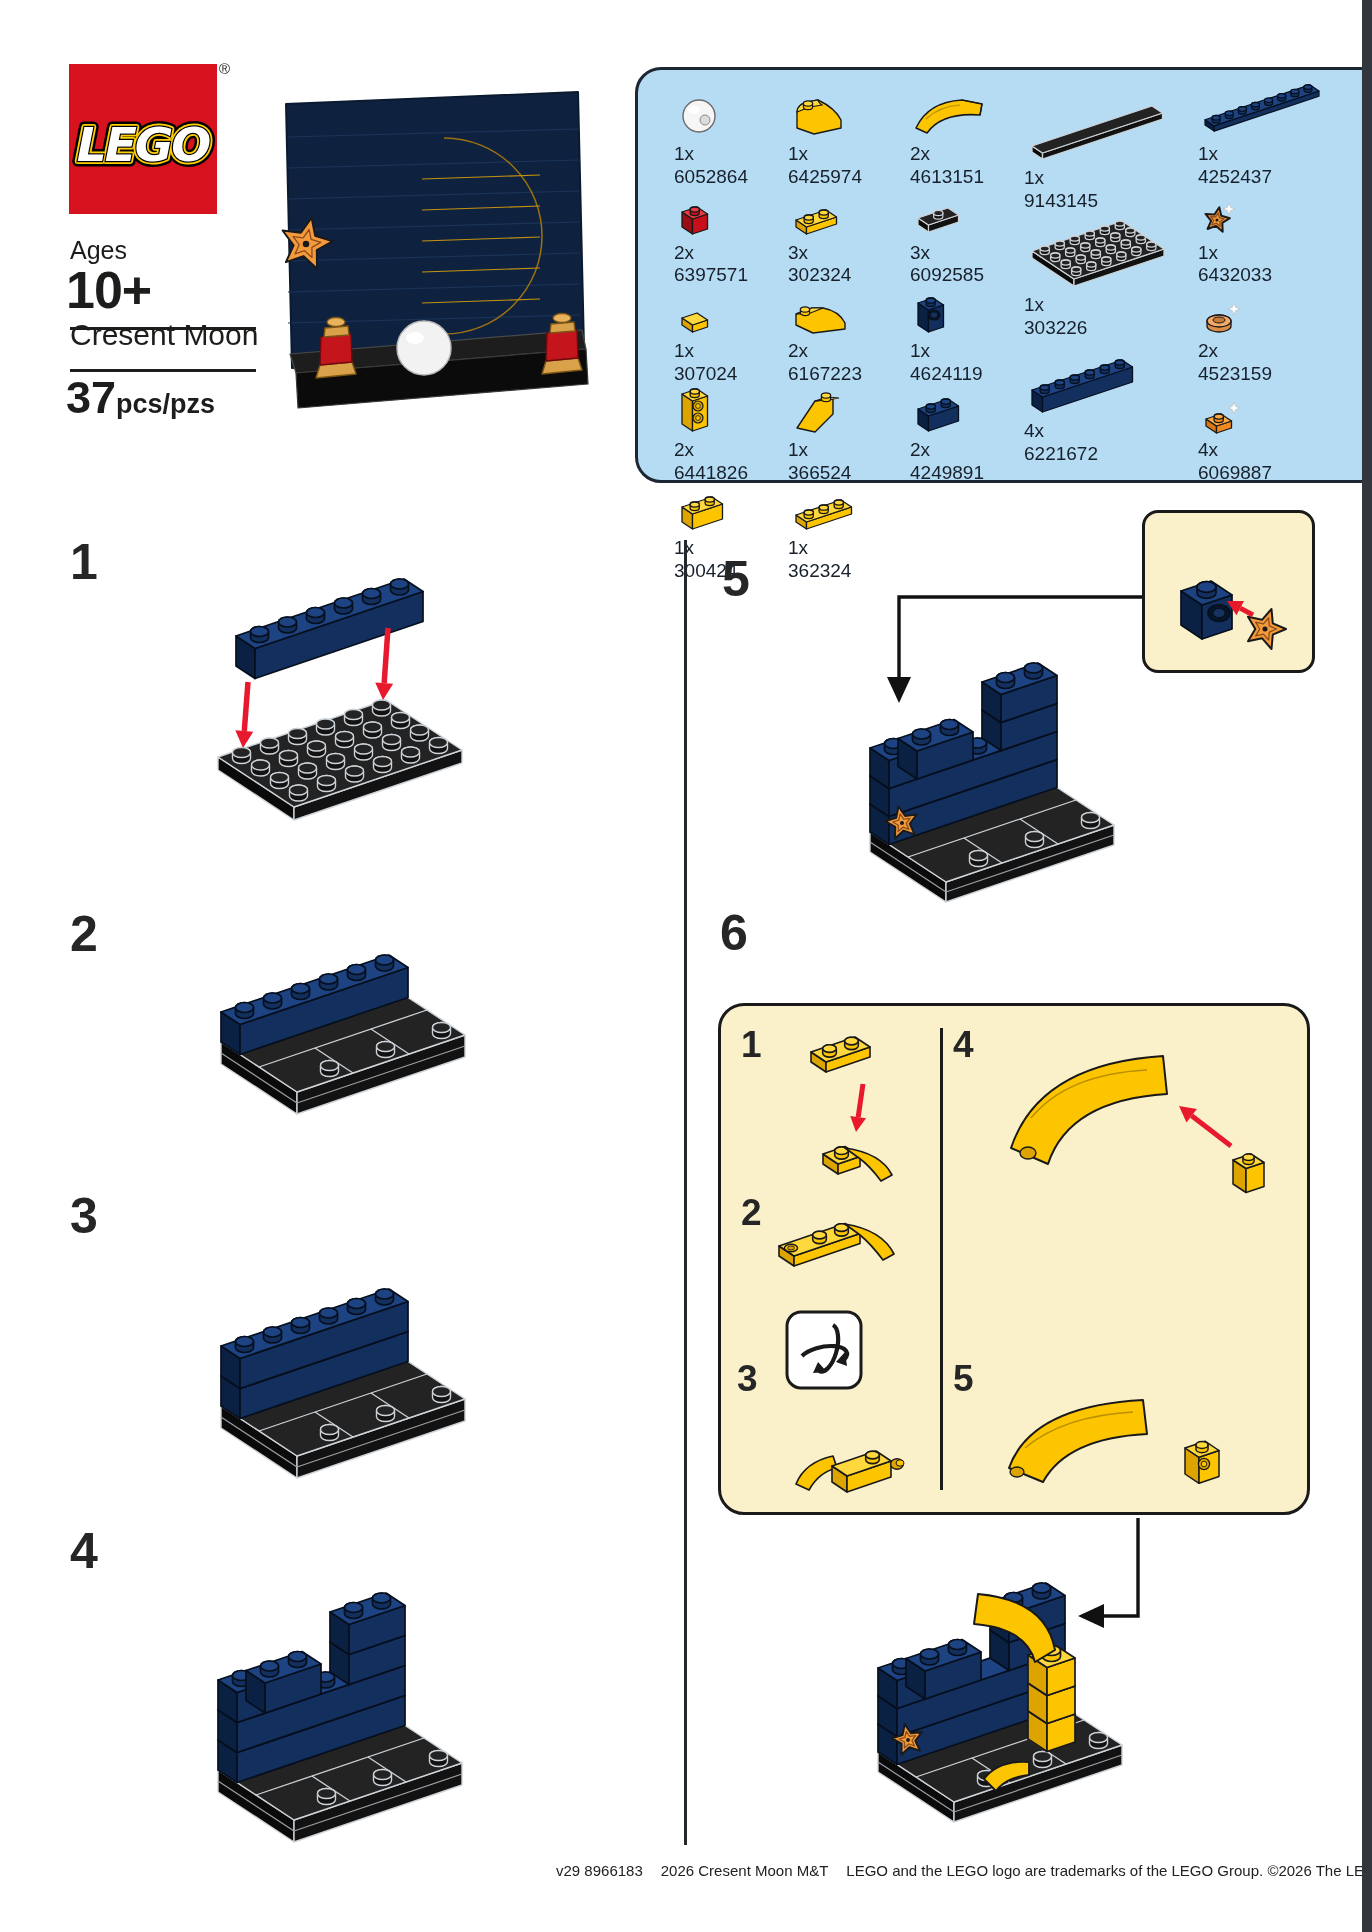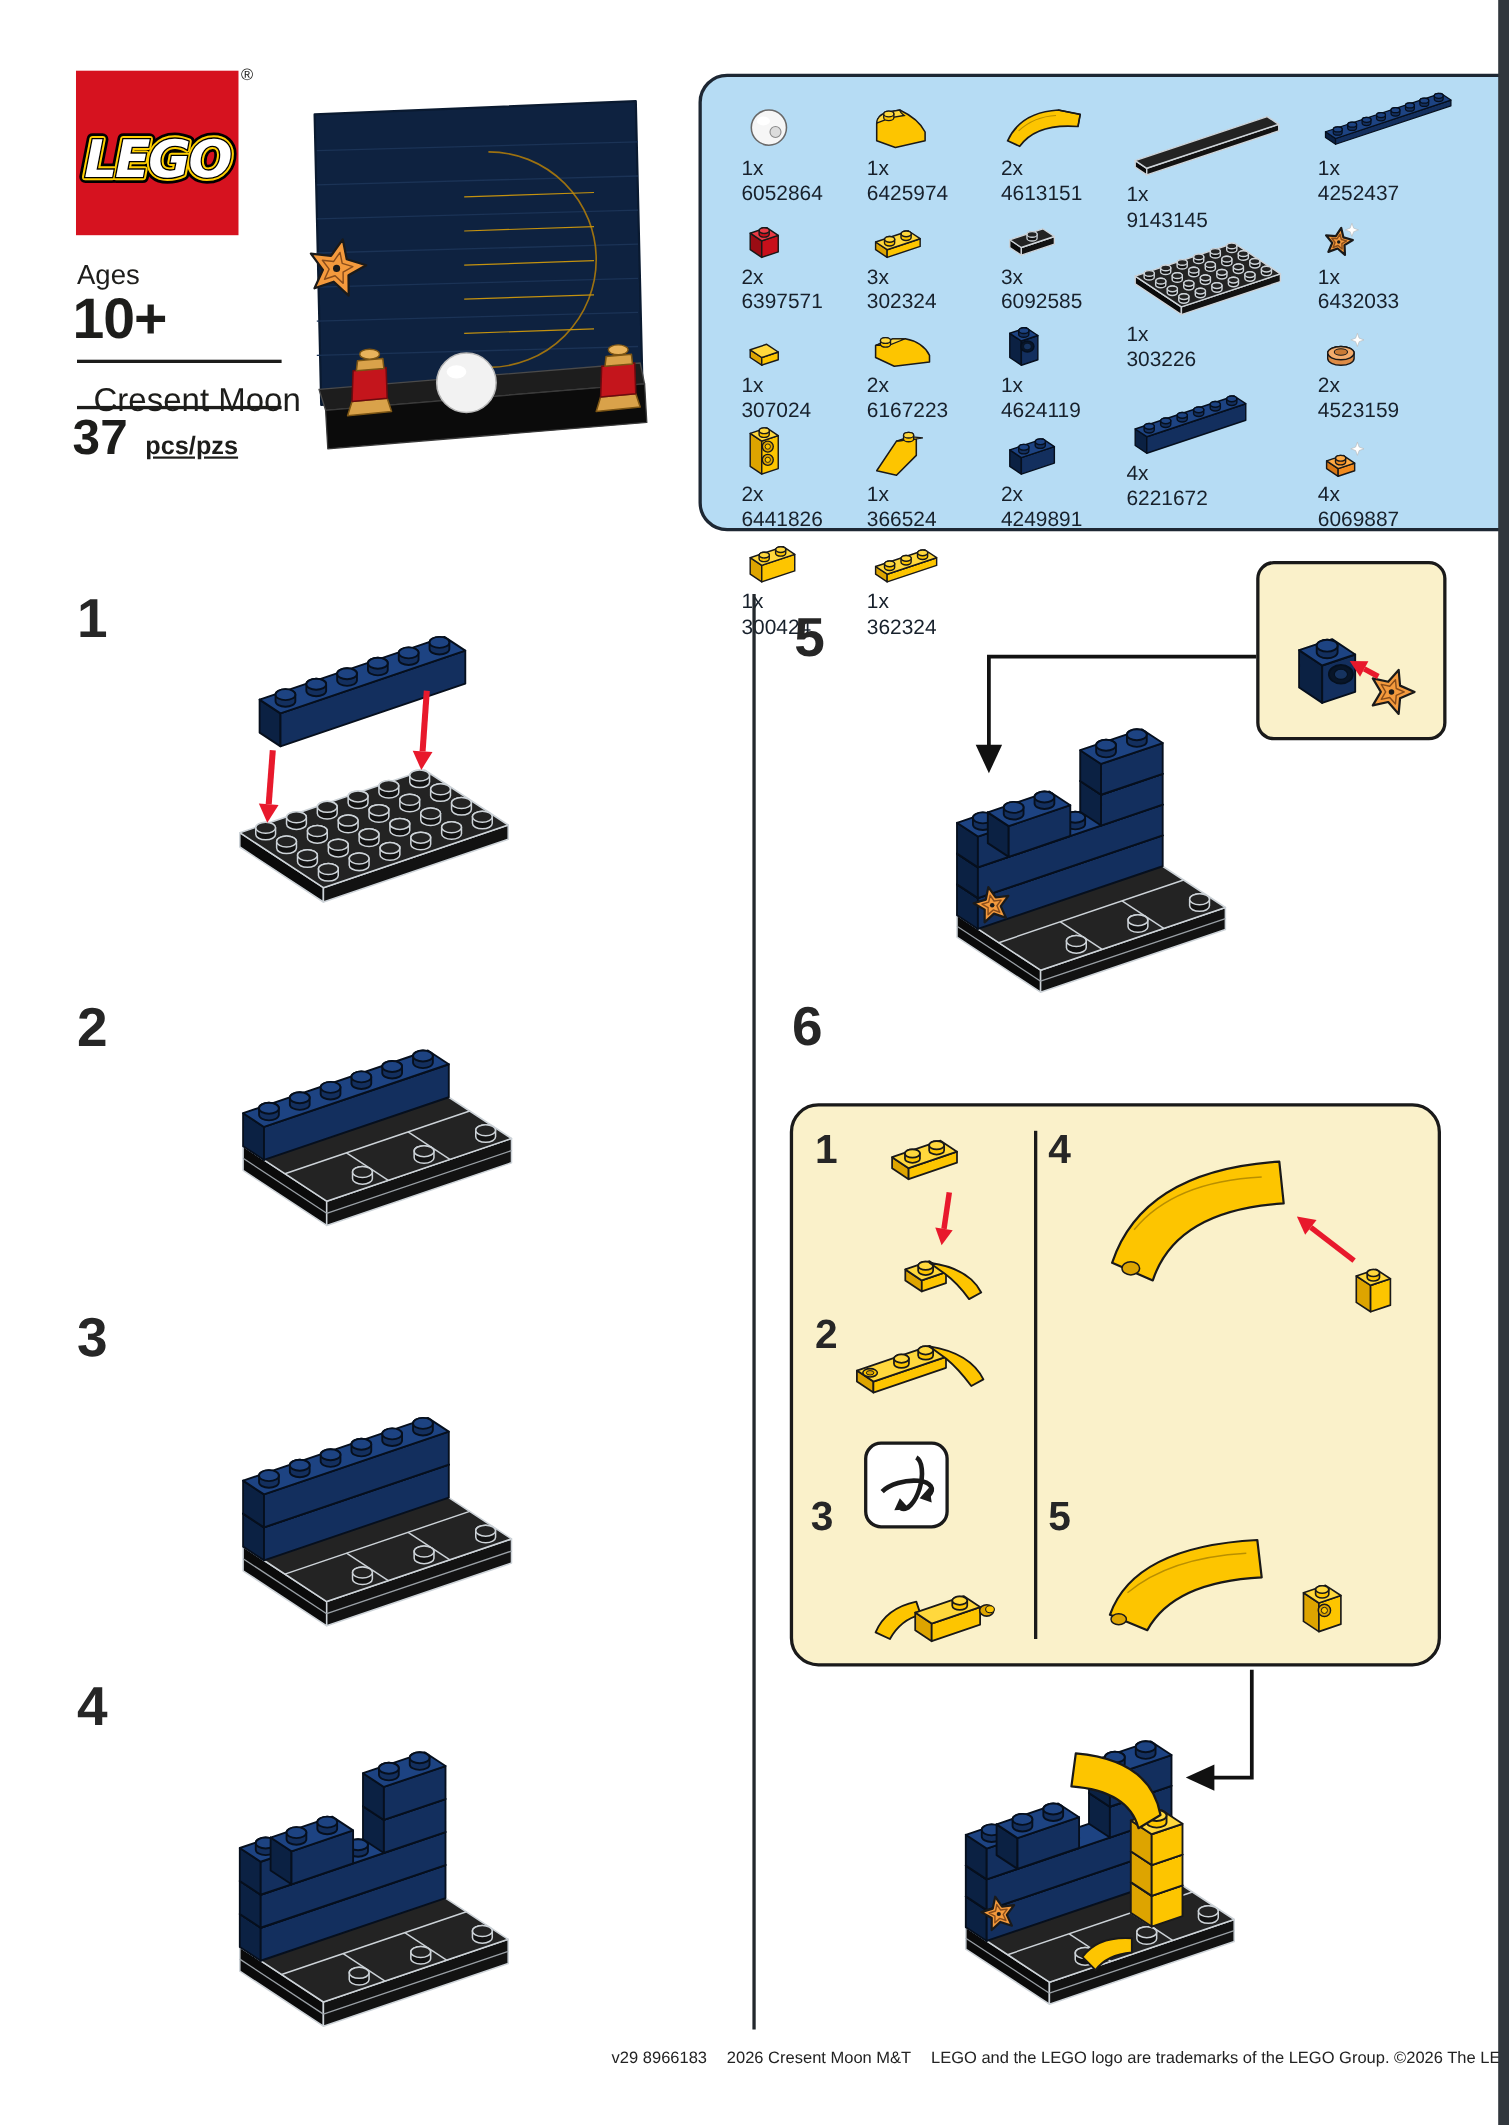--- a/index.html
+++ b/index.html
@@ -4,21 +4,21 @@
 <style>
   html,body{margin:0;padding:0;background:#e9e9e9;}
   #page{position:relative;width:1372px;height:1932px;background:#fff;margin:0 auto;
         font-family:"Liberation Sans",sans-serif;color:#1d1d1b;overflow:hidden;}
   .abs{position:absolute;}
   .rule{position:absolute;height:3px;background:#1d1d1b;}
   .agelabel{font-size:25px;}
   .ageval{font-size:52px;font-weight:bold;letter-spacing:-1px;}
   .pname{font-size:30px;}
   .pcsnum{font-size:45px;font-weight:bold;}
-  .pcsunit{font-size:23px;font-weight:bold;margin-left:16px;text-decoration:underline;}
+  .pcsunit{font-size:27px;font-weight:bold;margin-left:0;}
   #parts-panel{position:absolute;left:635px;top:67px;width:800px;height:416px;background:#b6dcf4;
                border:3px solid #1d2733;border-radius:26px;box-sizing:border-box;
                display:flex;gap:10px;padding:20px 16px 14px 36px;}
   .pcol{display:flex;flex-direction:column;justify-content:space-between;}
   .pitem{display:block;}
   .picon{height:48px;display:flex;align-items:flex-end;}
   .pcol4 .picon{height:72px;}
   .pcap{font-size:19px;line-height:1.2;margin-top:5px;color:#17202b;}
   .stepnum{position:absolute;font-size:50px;font-weight:bold;color:#262626;}
   .subnum{position:absolute;font-size:37px;font-weight:bold;color:#262626;}
@@ -44,21 +44,21 @@
         <text x="74" y="97" text-anchor="middle" font-family="DejaVu Sans,sans-serif" font-weight="bold" font-style="italic" font-size="47" letter-spacing="-2" fill="none" stroke="#000" stroke-width="11" stroke-linejoin="round">LEGO</text>
         <text x="74" y="97" text-anchor="middle" font-family="DejaVu Sans,sans-serif" font-weight="bold" font-style="italic" font-size="47" letter-spacing="-2" fill="none" stroke="#ffcf00" stroke-width="6" stroke-linejoin="round">LEGO</text>
         <text x="74" y="97" text-anchor="middle" font-family="DejaVu Sans,sans-serif" font-weight="bold" font-style="italic" font-size="47" letter-spacing="-2" fill="none" stroke="#000" stroke-width="2.4">LEGO</text>
         <text x="74" y="97" text-anchor="middle" font-family="DejaVu Sans,sans-serif" font-weight="bold" font-style="italic" font-size="47" letter-spacing="-2" fill="#fff">LEGO</text>
       </svg>
     </div>
   <div class="abs" style="left:219px;top:60px;font-size:15px;">®</div>
   <div class="abs agelabel" style="left:70px;top:236px;">Ages</div>
   <div class="abs ageval" style="left:66px;top:260px;">10+</div>
   <div class="rule" style="left:70px;top:327px;width:186px;"></div>
-  <div class="abs pname" style="left:70px;top:348px;margin-left:15px;">Cresent Moon</div>
+  <div class="abs pname" style="left:70px;top:318px;">Cresent Moon</div>
   <div class="rule" style="left:70px;top:369px;width:186px;"></div>
   <div class="abs" style="left:66px;top:372px;">
     <span class="pcsnum">37</span><span class="pcsunit">pcs/pzs</span>
   </div>
 
   <div class="abs" id="art-photo" style="left:272px;top:86px;">
       <svg xmlns="http://www.w3.org/2000/svg" width="328" height="336" viewBox="0 0 328 336">
         <polygon points="14.0,18.0 306.0,6.0 312.0,262.0 20.0,282.0" fill="#0e2240" stroke="#0a1a30" stroke-width="2" stroke-linejoin="round"></polygon>
         <line x1="16" y1="51" x2="308" y2="43" stroke="#1b3356" stroke-width="1.2"></line>
         <line x1="16" y1="82" x2="308" y2="74" stroke="#1b3356" stroke-width="1.2"></line>

